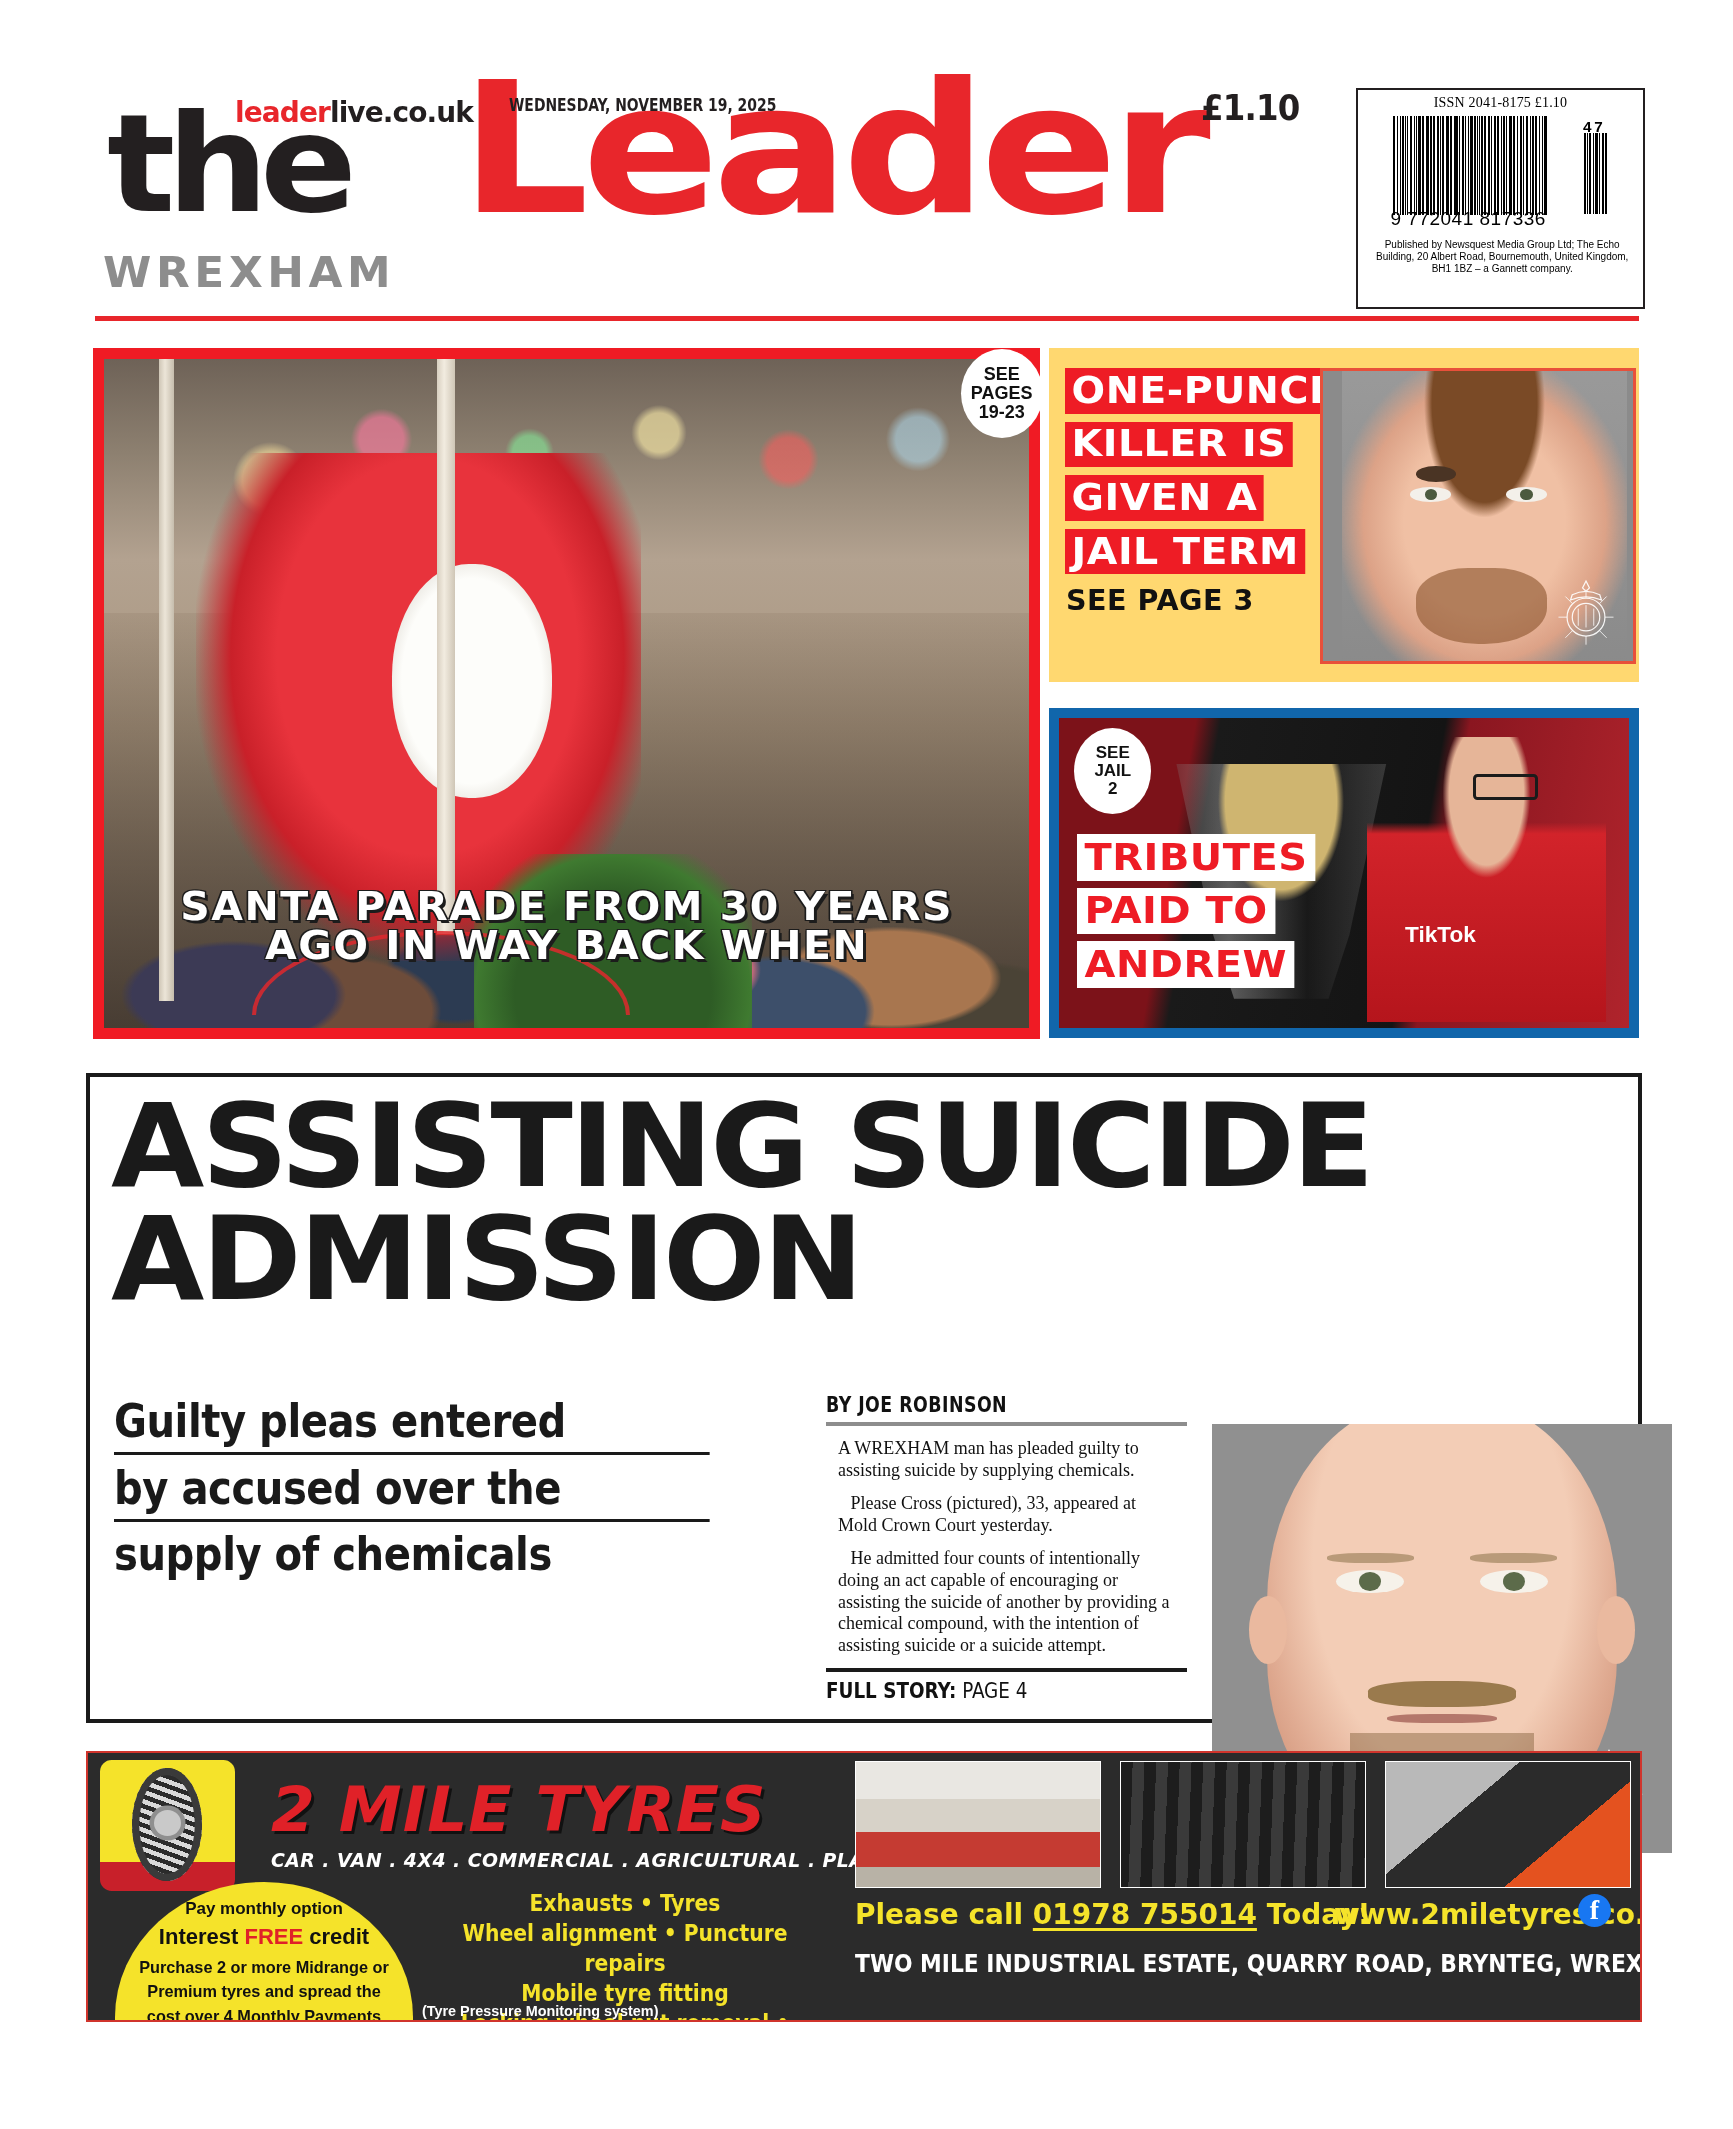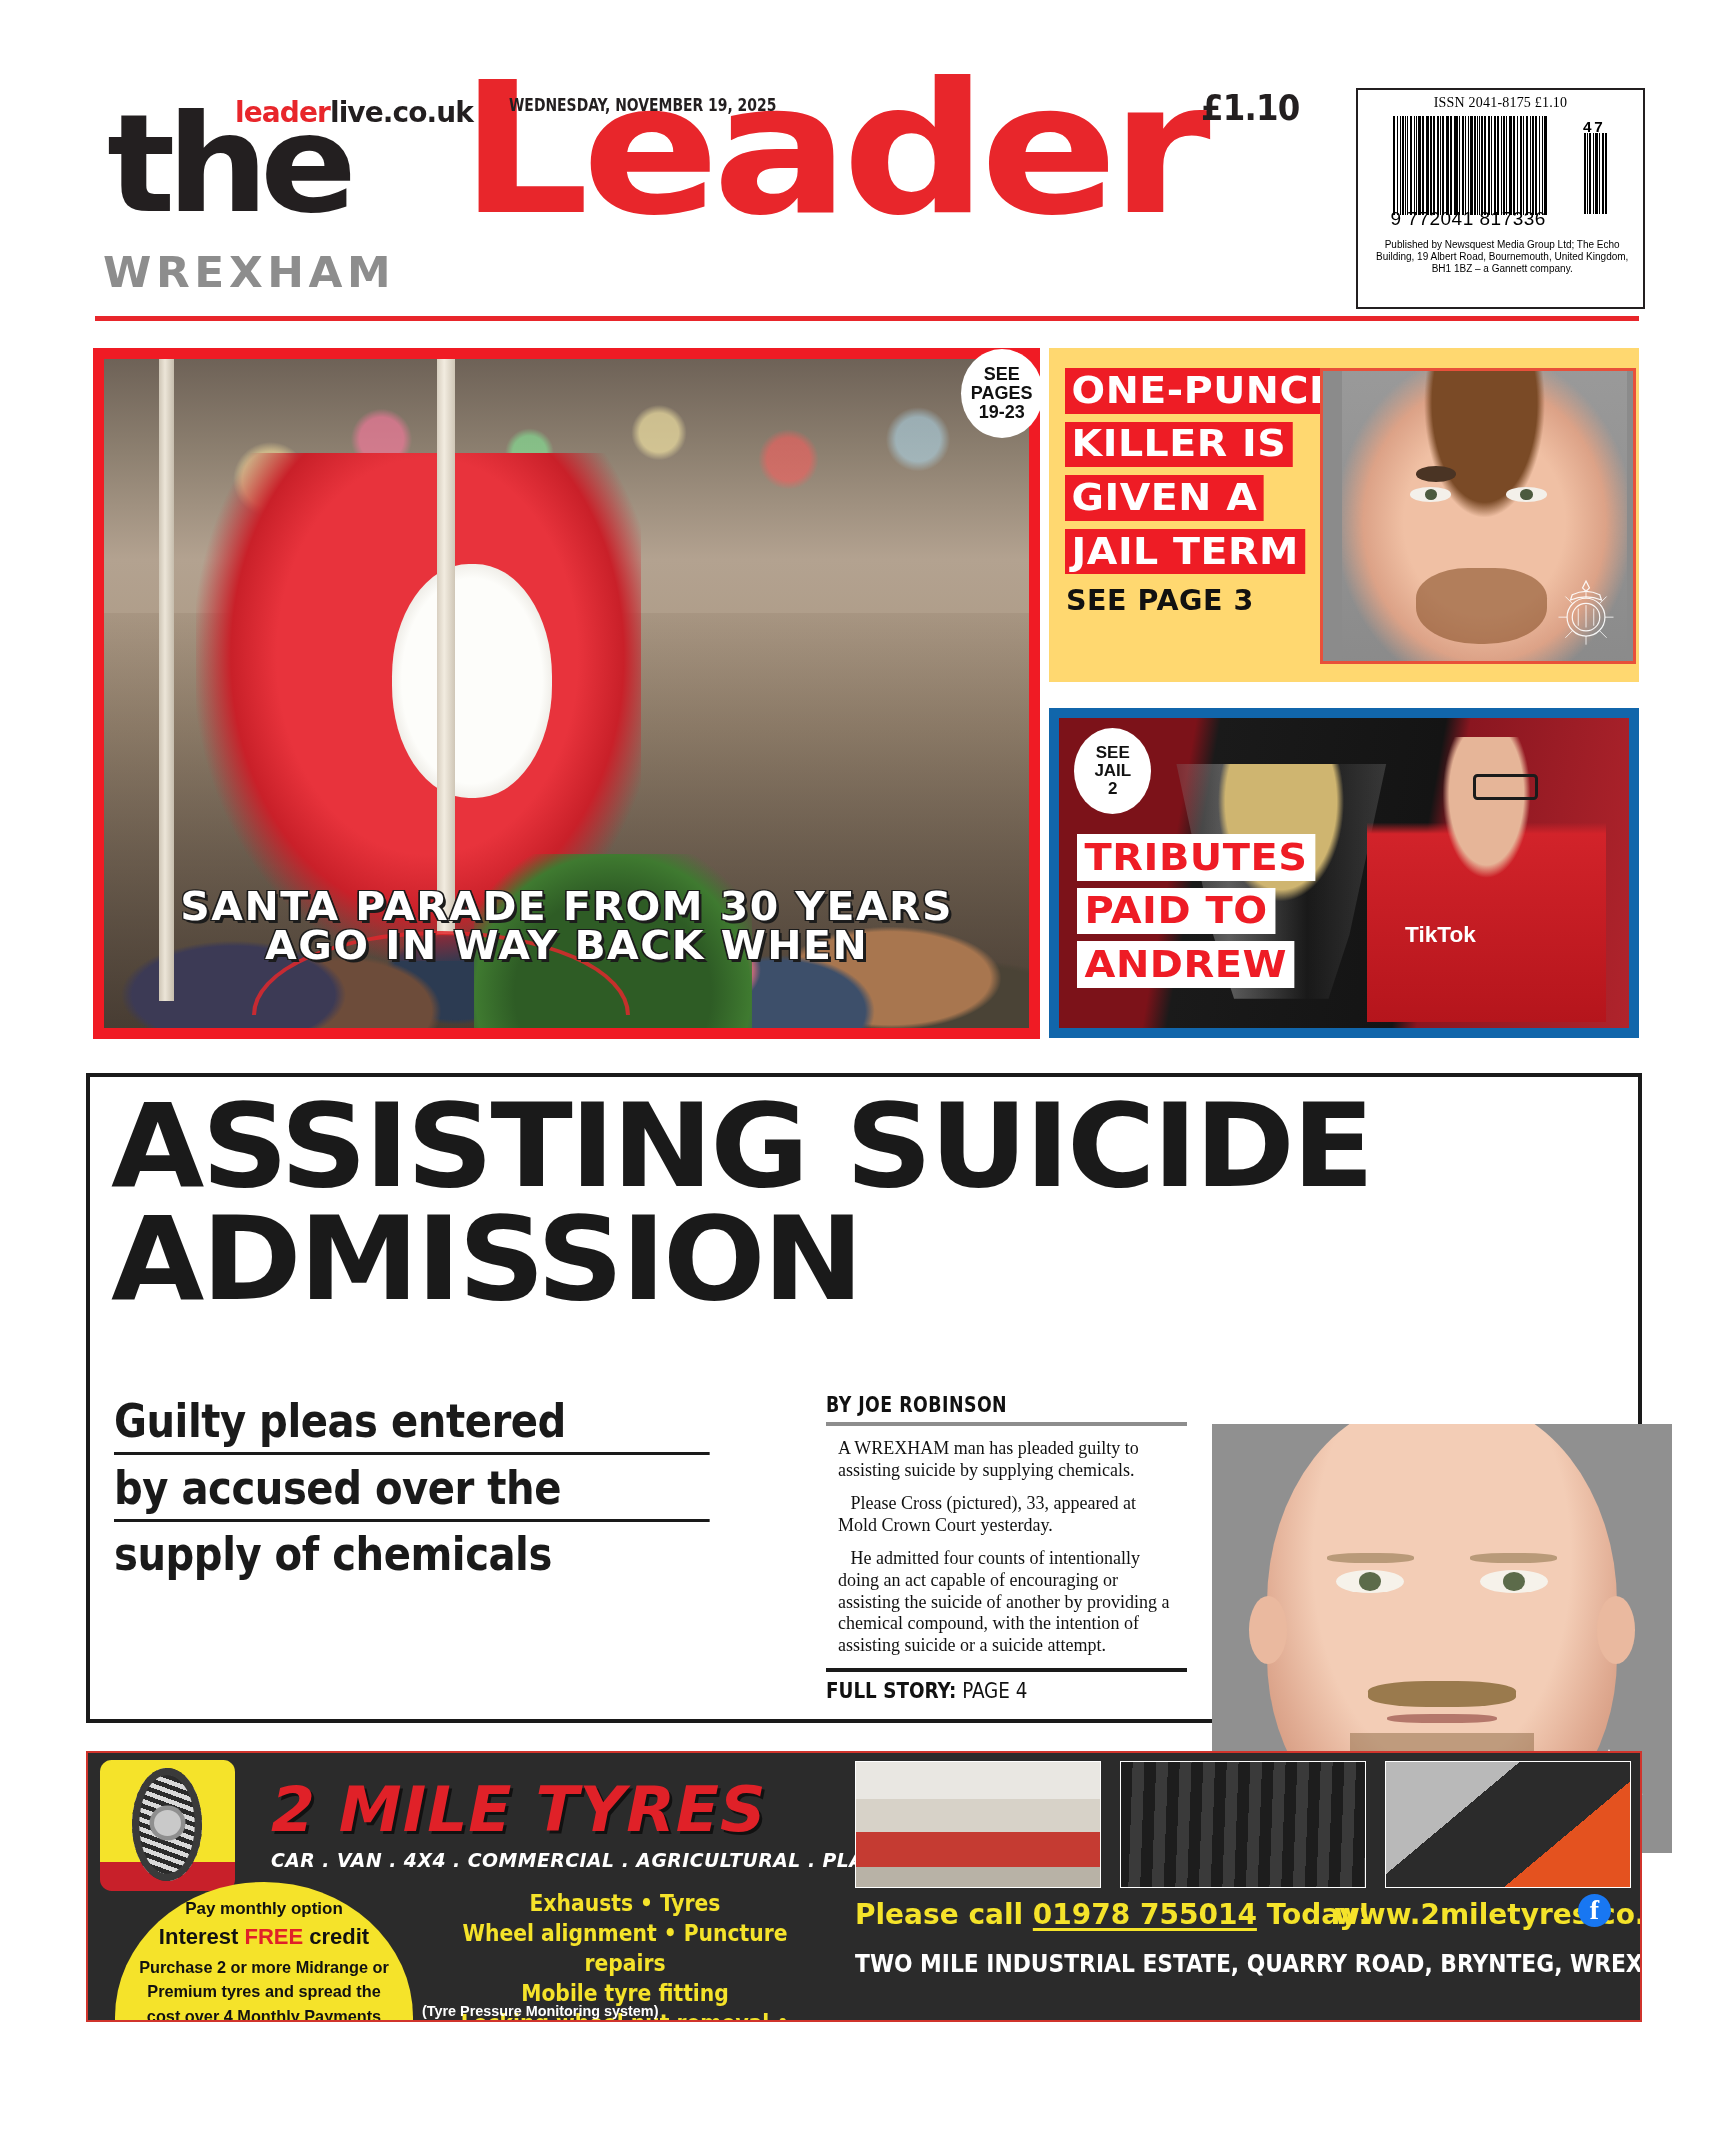--- a/index.html
+++ b/index.html
@@ -245,21 +245,21 @@
           <i style="width:1.8px;margin-right:0.9px"></i>
           <i style="width:0.9px;margin-right:1.4px"></i>
           <i style="width:1.8px;margin-right:1.8px"></i>
           <i style="width:1.4px;margin-right:1.4px"></i>
           <i style="width:2.3px;margin-right:0.9px"></i>
           <i style="width:1.4px;margin-right:1.8px"></i>
           <i style="width:2.3px;margin-right:0.9px"></i>
           <i style="width:2.3px;margin-right:1.8px"></i>
         </div>
       <div class="bc-digits">9 772041 817336</div>
-      <div class="bc-pub">Published by Newsquest Media Group Ltd; The Echo Building, 19 Albert Road, Bournemouth, United Kingdom, BH1 1BZ – a Gannett company.</div>
+      <div class="bc-pub">Published by Newsquest Media Group Ltd; The Echo Building, 20 Albert Road, Bournemouth, United Kingdom, BH1 1BZ – a Gannett company.</div>
     </div>
   </div>
 
   <div class="santa-panel">
     <div class="santa-img">
       <div class="sky"></div>
       <div class="crowd"></div>
       <div class="santa"></div>
       <div class="post2"></div>
       <div class="post1"></div>

